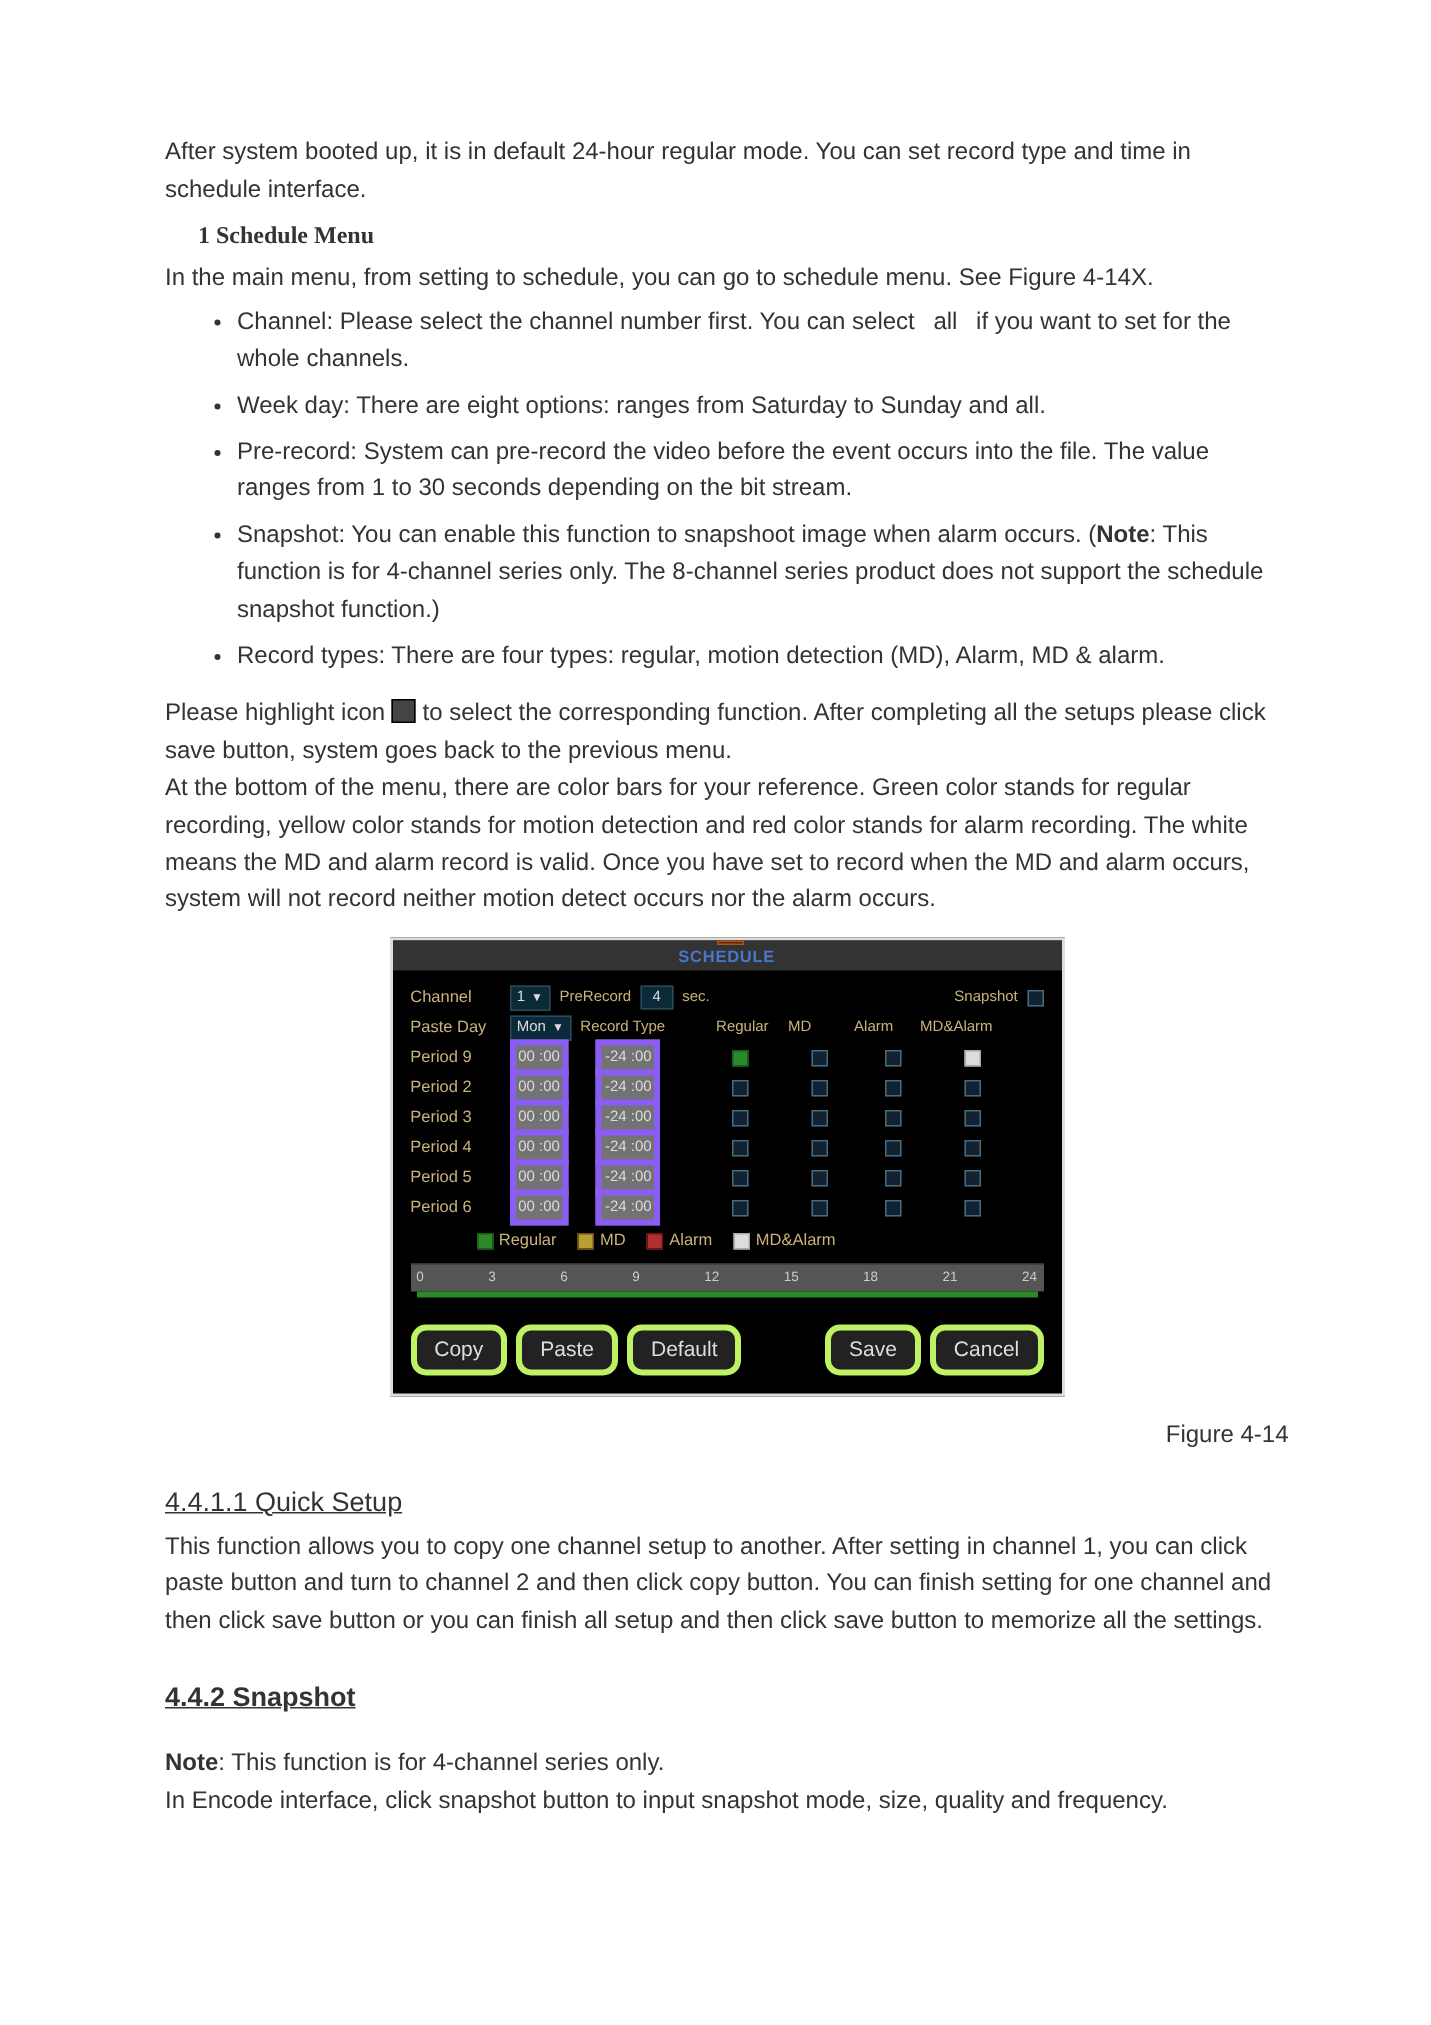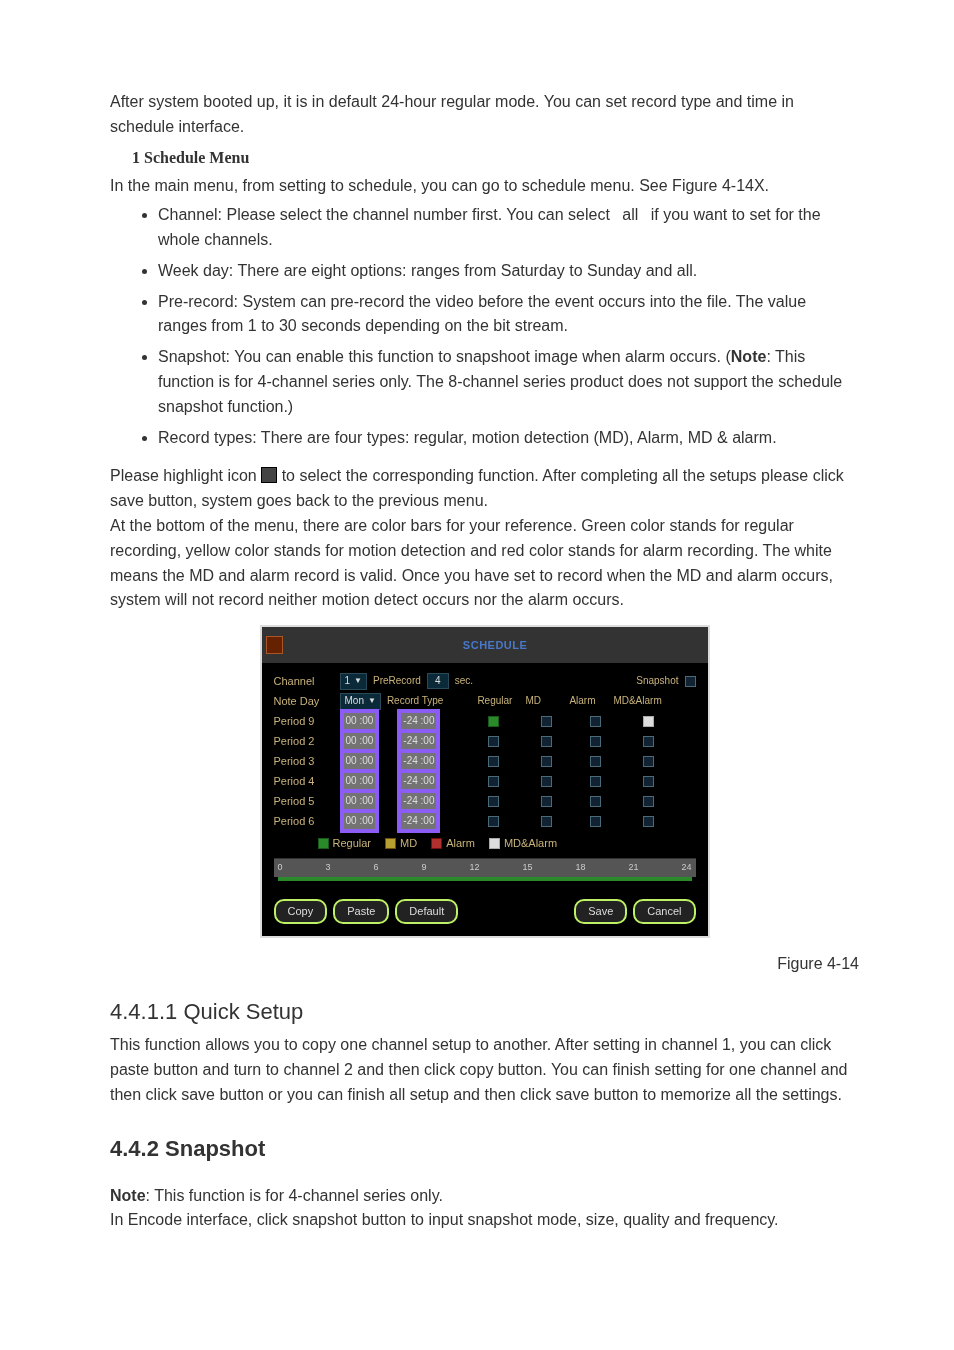--- a/index.html
+++ b/index.html
@@ -42,22 +42,23 @@
     background:#000;
     border:2px solid #ddd;
     color:#c9b37a;
     font-size:11px;
     box-sizing:border-box;
   }
   .fig-titlebar{
     background:#333;
     display:flex;
     align-items:center;
-    height:36px;
+    height:20px;
     position:relative;
+    flex-direction:column;
   }
   .fig-title{
     color:#4878c9;
     font-weight:bold;
     font-size:11px;
     width:100%;
     text-align:center;
     letter-spacing:0.5px;
   }
   .fig-body{
@@ -138,35 +139,36 @@
     background:#2a8a2a;
     margin:0 4px;
   }
   .fig-buttons{
     display:flex;
     gap:6px;
     margin-top:18px;
   }
   .fig-btn{
     background:#222;
-    border:2px solid #bef264;
+    border:4px solid #bef264;
     border-radius:10px;
     color:#ddd;
-    font-size:11px;
+    font-size:14px;
     padding:2px 12px;
     text-align:center;
   }
   .fig-btn-spacer{ flex:1; }
   .figure-caption{
     text-align:right;
     margin:14px 0 18px 0;
   }
   .subsection{
-    font-size:22px;
+    font-size:18px;
     margin:2px 0 4px 0;
+    text-decoration:underline;
   }
   .subsection.bold{
     font-weight:bold;
     margin-top:24px;
     margin-bottom:18px;
   }
   .note-label{
     font-weight:bold;
   }
   .col-h{
@@ -224,21 +226,21 @@
           </span>
         <span class="col-h">PreRecord</span>
         <span class="fig-input">4</span>
         <span class="col-h">sec.</span>
         <span style="flex:1"></span>
         <span class="col-h">Snapshot</span>
         <span class="chk"></span>
       </div>
 
       <div class="fig-row">
-        <span class="fig-label">Note Day</span>
+        <span class="fig-label">Paste Day</span>
         <span class="fig-select">
             <span>Mon</span>
             <span class="dropdown-arrow">▼</span>
           </span>
         <span class="col-h">Record Type</span>
         <span style="width:22px"></span>
         <span class="col-h" style="width:42px">Regular</span>
         <span class="col-h" style="width:38px">MD</span>
         <span class="col-h" style="width:38px">Alarm</span>
         <span class="col-h">MD&amp;Alarm</span>

